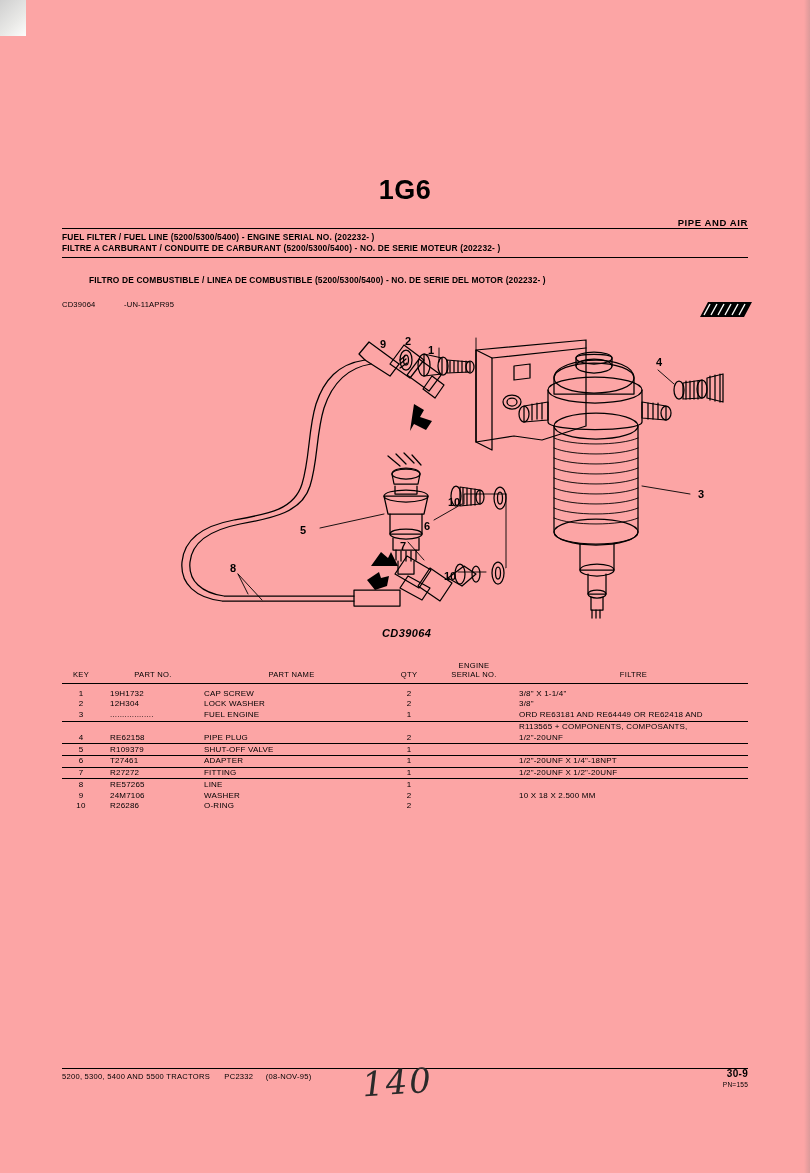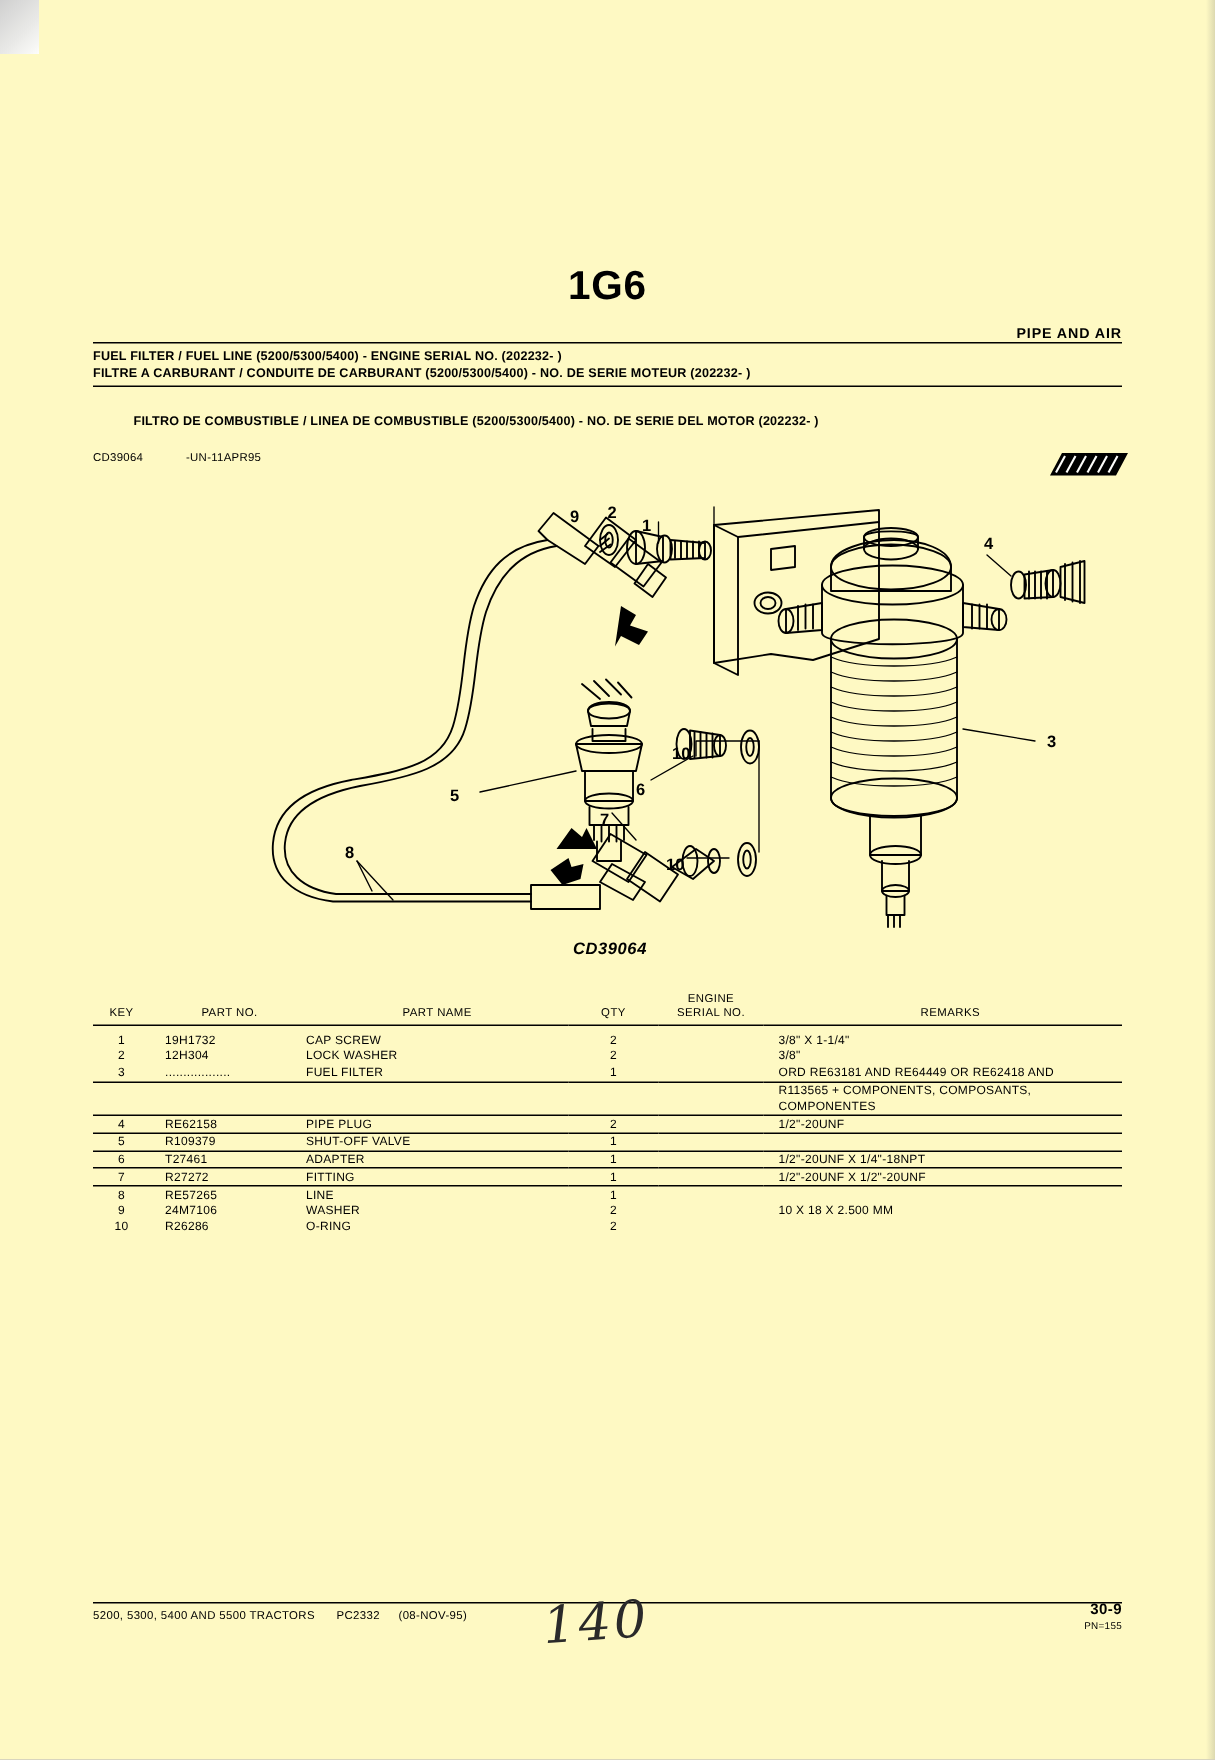--- a/index.html
+++ b/index.html
@@ -7,21 +7,21 @@
     padding: 0;
     background: #b9b9b9;
   }
   body {
     font-family: "Liberation Sans", sans-serif;
   }
   .page {
     position: relative;
     width: 810px;
     height: 1173px;
-    background: #fef9c3;
+    background: #fca5a5;
     overflow: hidden;
   }
   .page-inner {
     position: absolute;
     left: 0; top: 0;
     width: 810px;
     height: 1173px;
   }
   
   .corner-shade {
@@ -416,21 +416,21 @@
           <tr class="head-row">
             <th class="c-key">KEY</th>
             <th class="c-part">PART NO.</th>
             <th class="c-name">PART NAME</th>
             <th class="c-qty">QTY</th>
             <th class="c-ser">
               <span>ENGINE</span><br>
               <span>SERIAL NO.</span>
             </th>
             <th class="c-rem">
-              <div style="text-align:center;">REMARKS</div>
+              <div style="text-align:center;">FILTRE</div>
             </th>
           </tr>
         </thead>
         <tbody>
           <tr class="spacer-row">
               <td colspan="6"></td>
             </tr>
 
           <tr>
             <td class="c-key">1</td>
@@ -446,43 +446,35 @@
             <td class="c-part">12H304</td>
             <td class="c-name">LOCK WASHER</td>
             <td class="c-qty">2</td>
             <td class="c-ser"></td>
             <td class="c-rem">3/8"</td>
           </tr>
 
           <tr class="rule-under">
             <td class="c-key">3</td>
             <td class="c-part">..................</td>
-            <td class="c-name">FUEL FILTER</td>
+            <td class="c-name">FUEL ENGINE</td>
             <td class="c-qty">1</td>
             <td class="c-ser"></td>
             <td class="c-rem">ORD RE63181 AND RE64449 OR RE62418 AND</td>
           </tr>
 
           <tr>
             <td class="c-key"></td>
             <td class="c-part"></td>
             <td class="c-name"></td>
             <td class="c-qty"></td>
             <td class="c-ser"></td>
             <td class="c-rem">R113565 + COMPONENTS, COMPOSANTS,</td>
           </tr>
 
-          <tr class="rule-under">
-            <td class="c-key"></td>
-            <td class="c-part"></td>
-            <td class="c-name"></td>
-            <td class="c-qty"></td>
-            <td class="c-ser"></td>
-            <td class="c-rem">COMPONENTES</td>
-          </tr>
 
           <tr class="rule-under">
             <td class="c-key">4</td>
             <td class="c-part">RE62158</td>
             <td class="c-name">PIPE PLUG</td>
             <td class="c-qty">2</td>
             <td class="c-ser"></td>
             <td class="c-rem">1/2"-20UNF</td>
           </tr>
 

